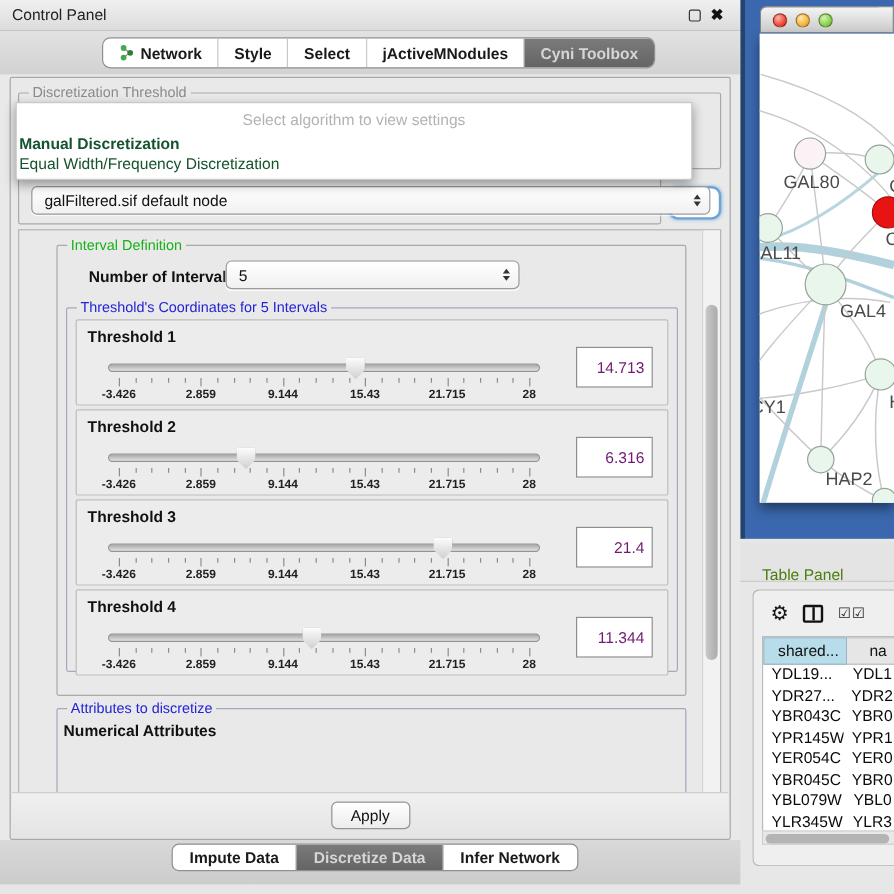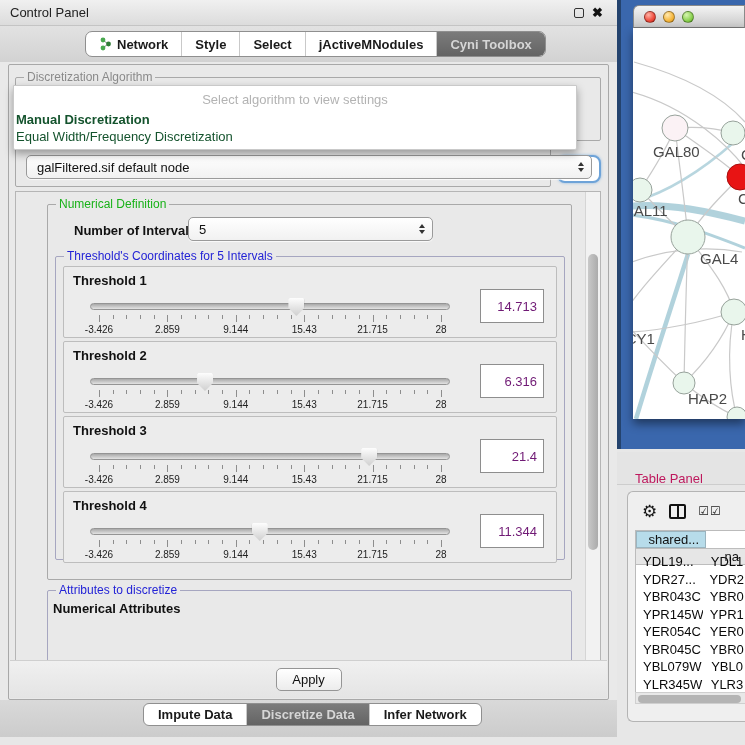--- a/index.html
+++ b/index.html
@@ -53,21 +53,21 @@
   
   .thr-panel { position:relative; width:494px; height:72px; background:#ececec; border:1px solid #bdbdbd; border-radius:2px; margin:0 0 3px 0; }
   .thr-title { position:absolute; left:9px; top:6px; font-size:13px; font-weight:bold; color:#111; }
   .slider { position:absolute; left:26px; top:28px; width:360px; height:40px; }
   .track { position:absolute; left:0; top:8px; width:360px; height:7px; border-radius:4px; background:linear-gradient(#a9a9a9,#e3e3e3); border:1px solid #949494; }
   .thumb { position:absolute; top:3px; width:16px; height:18px; background:linear-gradient(#fdfdfd,#cfcfcf); clip-path:polygon(8% 0,92% 0,100% 10%,100% 55%,50% 100%,0 55%,0 10%); filter:drop-shadow(0 0 1px #7e7e7e); }
   .ticks { position:absolute; left:0; top:20px; width:360px; height:8px; }
   .tick { position:absolute; top:0; width:1px; height:4px; background:#8d8d8d; }
   .tick.major { height:7px; }
   .tick-labels { position:absolute; left:0; top:29px; width:360px; height:11px; }
-  .tick-label { position:absolute; transform:translateX(-50%); font-size:10px; font-weight:normal; color:#222; white-space:nowrap; }
+  .tick-label { position:absolute; transform:translateX(-50%); font-size:10px; font-weight:bold; color:#222; white-space:nowrap; }
   .thr-value { position:absolute; right:12px; top:22px; width:64px; height:34px; background:#fff; border:1px solid #8e8e8e; font-size:13px; color:#701a75; text-align:right; padding:9px 6px 0 0; }
 
   
   .attr-list { position:absolute; left:10px; top:32px; width:506px; height:52px; background:#fff; border:1px solid #bbb; overflow:hidden; }
   .attr-item { font-size:13px; color:#111; padding:1px 0 1px 10px; }
   .list-scroll { position:absolute; right:0; top:0; width:14px; height:52px; background:#ebebeb; border-left:1px solid #ddd; }
   .list-thumb { position:absolute; left:2px; top:2px; width:9px; height:40px; border-radius:5px; background:#b9b9b9; }
 
   .apply-row { position:absolute; left:1px; bottom:1px; width:597px; height:38px; background:linear-gradient(#f0f0f0,#e4e4e4); border-top:1px solid #cfcfcf; display:flex; justify-content:center; align-items:center; }
   .apply-btn { width:66px; height:23px; background:linear-gradient(#ffffff,#ececec); border:1px solid #959595; border-radius:5px; font-size:13px; color:#111; text-align:center; line-height:21px; }
@@ -81,30 +81,30 @@
   
   .net-window { position:absolute; left:617px; top:0; width:128px; height:449px; background:linear-gradient(90deg,#24436e 0 4px,#3a67ad 4px); }
   .nw-titlebar { position:absolute; left:16px; top:5px; width:112px; height:23px; background:linear-gradient(#f4f4f4,#c9c9c9); border:1px solid #8a8a8a; border-bottom-color:#777; border-radius:6px 0 0 0; display:flex; align-items:center; gap:7px; padding-left:10px; }
   .tl { width:12px; height:12px; border-radius:50%; border:1px solid rgba(0,0,0,.35); }
   .tl-red { background:radial-gradient(circle at 35% 30%,#ffb3a6,#ee4b3d 60%,#c22415); }
   .tl-yellow { background:radial-gradient(circle at 35% 30%,#ffe9b0,#f5b63d 60%,#d58f14); }
   .tl-green { background:radial-gradient(circle at 35% 30%,#d7f5b0,#8bd151 60%,#5aa81e); }
   .nw-canvas { position:absolute; left:16px; top:28px; width:112px; height:391px; background:#fff; box-shadow:0 5px 9px rgba(0,0,0,.45); }
 
   .table-panel-header { position:absolute; left:617px; top:452px; width:128px; height:33px; background:#e4e4e4; border-bottom:1px solid #cdcdcd; display:flex; align-items:center; }
-  .tp-title { font-size:13px; color:#be185d; padding-left:18px;margin-top:20px; }
+  .tp-title { font-size:13px; color:#4d7c0f; padding-left:18px;margin-top:20px; }
 
   .table-card { position:absolute; left:627px; top:491px; width:118px; height:231px; background:#efefef; border:1px solid #b4b4b4; border-radius:6px 0 0 6px; border-right:none; }
   .tp-toolbar { position:absolute; left:0; top:6px; width:118px; height:26px; display:flex; align-items:center; gap:12px; padding-left:14px; }
   .gear-g { font-size:17px; color:#161616; line-height:17px; }
   .split-ico { width:17px; height:15px; border:2px solid #111; border-radius:2px; position:relative; }
   .split-ico::after { content:""; position:absolute; left:50%; top:0; width:2px; height:100%; background:#111; transform:translateX(-50%); }
   .cb-ico { font-size:12px; color:#222; letter-spacing:1px; }
   .tp-table { position:absolute; left:7px; top:38px; width:111px; height:170px; background:#fff; border:1px solid #bbb; border-right:none; overflow:hidden; }
-  .tp-hrow { display:flex; height:23px;flex-direction:column; }
+  .tp-hrow { display:flex; height:23px; }
   .tp-hcell { font-size:13px; color:#111; display:flex; align-items:center; justify-content:flex-end; padding:0 6px; border:1px solid #9ab4bf; }
   .tp-hcell.c1 { width:70px; background:#b7dcea; }
   .tp-hcell.c2 { flex:1; background:#e6e6e6; border-color:#bdbdbd; border-left:none; }
   .tp-row { display:flex; height:17.5px; font-size:13px; color:#0a0a0a; }
   .tp-cell { padding:0 4px 0 7px; white-space:nowrap; overflow:hidden; }
   .tp-cell.c1 { width:70px; }
   .h-scrollbar { position:absolute; left:7px; top:200px; width:111px; height:12px; background:#e8e8e8; border:1px solid #cfcfcf; border-right:none; }
   .h-thumb { position:absolute; left:2px; top:1.5px; width:103px; height:8px; border-radius:4px; background:#b4b4b4; }
 </style>
 </head>
@@ -145,21 +145,21 @@
           </div>
         <div class="tab selected">
             <span>Cyni Toolbox</span>
           </div>
       </div>
     </div>
 
     <div class="cp-body">
 
       <div class="group" style="left:6px; top:12px; width:586px; height:64px;">
-        <span class="group-title t-gray">Discretization Algorithm</span>
+        <span class="group-title t-gray">Discretization Threshold</span>
       </div>
       <div class="focus-ring"></div>
 
       <div class="algo-popup">
         <div class="popup-placeholder">Select algorithm to view settings</div>
         <div class="popup-item first">Manual Discretization</div>
         <div class="popup-item">Equal Width/Frequency Discretization</div>
       </div>
 
       <div class="group" style="left:6px; top:80px; width:536px; height:42px;">
@@ -172,21 +172,21 @@
             </span>
         </div>
       </div>
 
       <div style="position:absolute; left:6px; top:126px; width:586px; height:470px; border:1px solid #b5b5b5; background:#e9e9e9;">
         <div class="v-scrollbar" style="right:0; top:0; height:468px;">
           <div class="v-thumb" style="top:62px; height:296px;"></div>
         </div>
 
         <div class="group" style="left:31px; top:12px; width:525px; height:376px;">
-          <span class="group-title t-green">Numerical Definition</span>
+          <span class="group-title t-green">Interval Definition</span>
 
           <div style="position:absolute; left:26px; top:18px; font-size:13px; font-weight:bold; color:#111;">Number of Intervals</div>
           <div class="combo" style="position:absolute; left:140px; top:12px; width:245px; height:24px;">
             <span>5</span>
             <span class="spinner">
                 <i class="spin-up"></i>
                 <i class="spin-down"></i>
               </span>
           </div>
 

